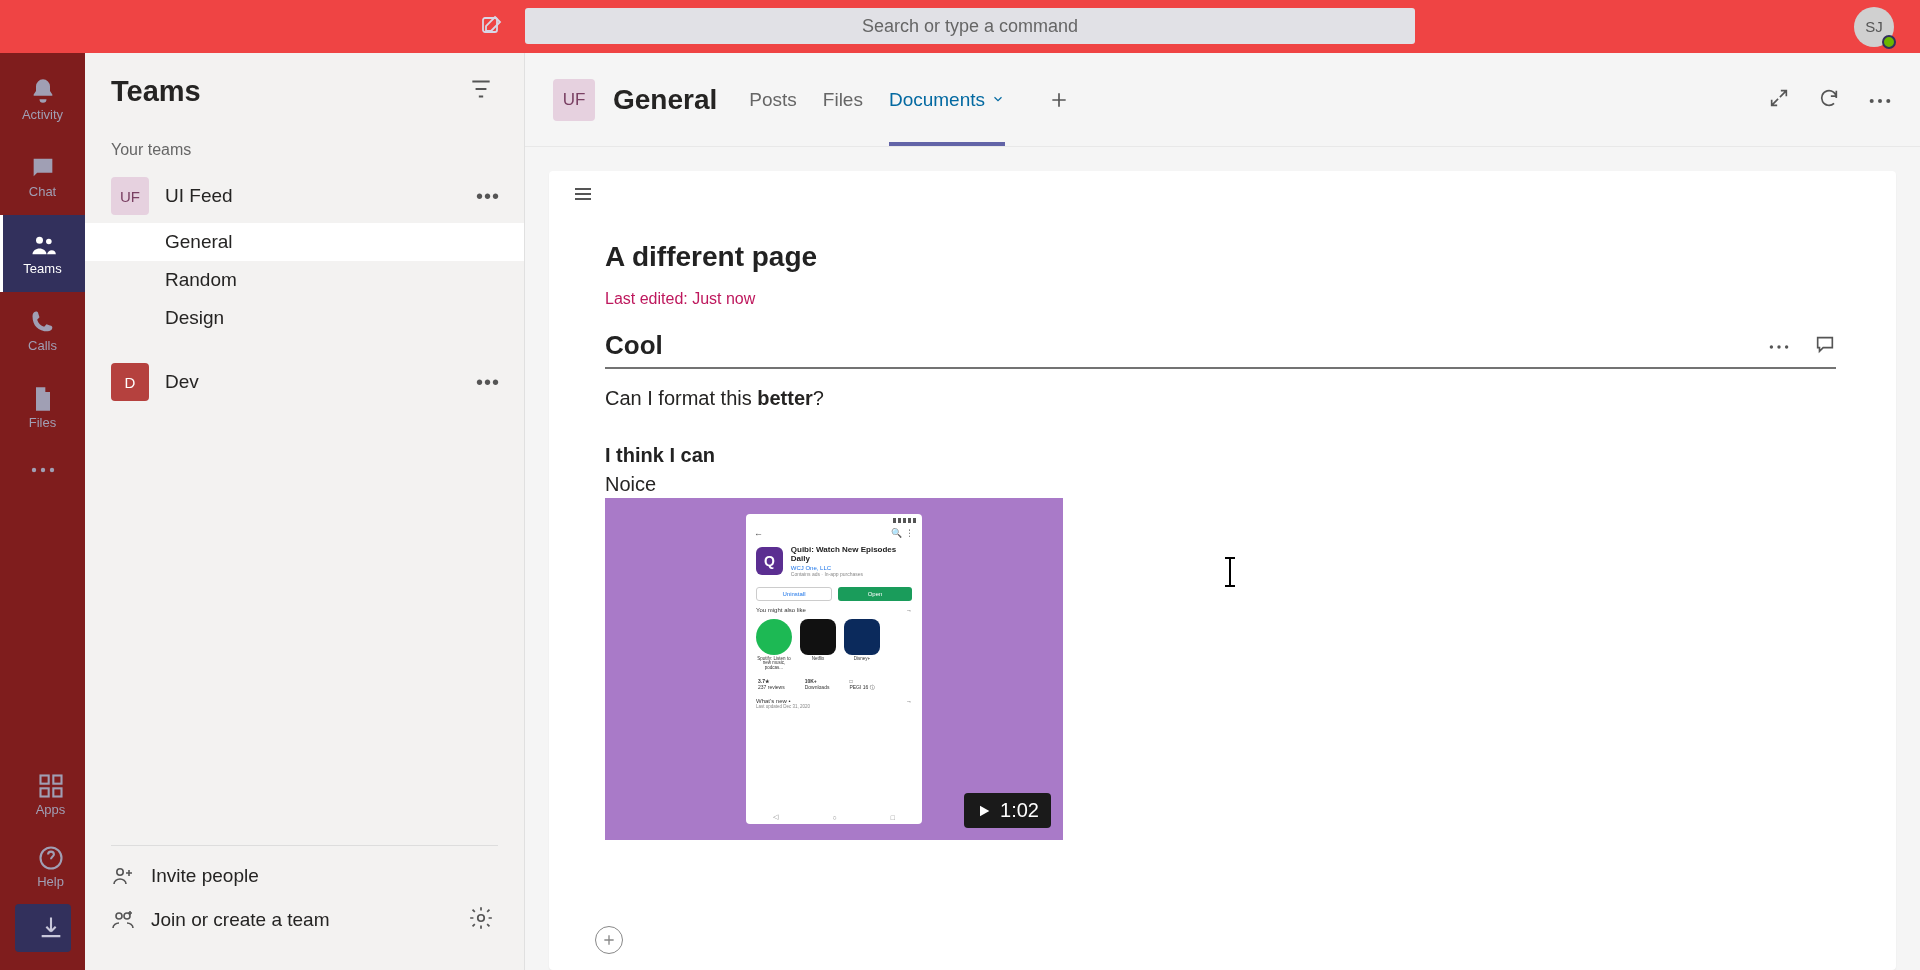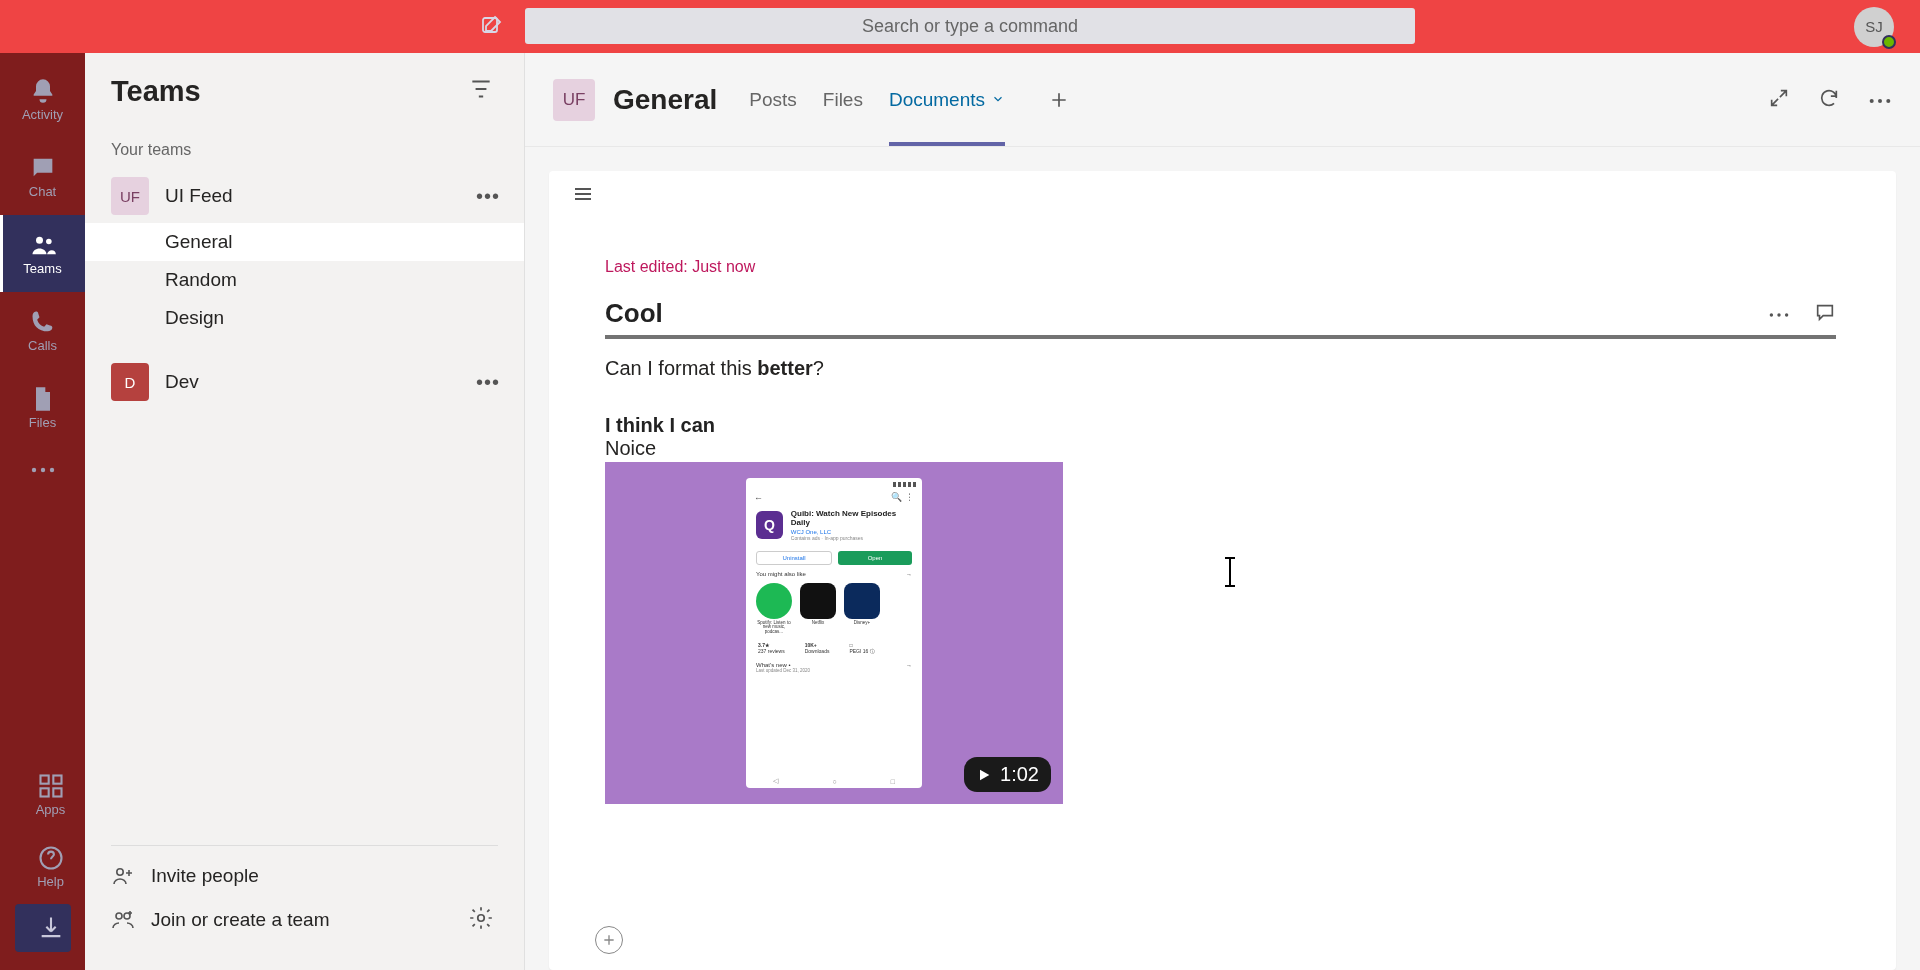--- a/index.html
+++ b/index.html
@@ -112,28 +112,28 @@
     background: #fff; width: 100%; height: 100%; border-radius: 4px; position: relative;
     box-shadow: 0 1px 2px rgba(0,0,0,0.06);
   }
   .doc-toolbar {
     height: 50px; display: flex; align-items: center; padding: 0 22px;
   }
   .hamburger { color:#555; cursor:pointer; }
   .doc-body { padding: 20px 60px 0 56px; }
   .doc-title { font-size: 28px; font-weight: 700; color: #222; }
   .doc-meta { font-size: 16px; color: #be185d; margin-top: 17px; }
-  .sec-row { display:flex; align-items:center; margin-top: 22px; border-bottom:4px solid #737373; padding-bottom:6px;}
+  .sec-row { display:flex; align-items:center; margin-top: 22px; border-bottom:2px solid #737373; padding-bottom:6px;}
   .sec-heading { font-size: 26px; font-weight: 600; color: #222; flex:1;}
   .sec-icons { display:flex; align-items:center; gap:24px; color:#555; }
   .sec-icons .ic { cursor:pointer; }
   .para { font-size: 20px; color: #252423; margin-top: 18px; }
   .para b { font-weight: 700; }
   .bold-line { font-size: 20px; font-weight: 700; margin-top: 34px; color:#222;}
-  .plain-line { font-size: 20px; color: #252423; }
+  .plain-line { font-size: 20px; color: #252423; margin-top: 6px;}
   .media {
     margin-top: 2px; width: 458px; height: 342px; background: #a97ac8; position: relative;
     display:flex; align-items:center; justify-content:center;
   }
   .phone {
     width: 176px; height: 310px; background: #fff; border-radius: 4px; position: relative; overflow:hidden;
     font-family: Arial, sans-serif;
   }
   .phone .statusbar { height:12px; display:flex; justify-content:flex-end; align-items:center; padding:0 6px; gap:2px;}
   .phone .statusbar span{ width:3px;height:5px;background:#555;}
@@ -152,21 +152,21 @@
   .phone .app{ width:36px; display:flex; flex-direction:column; align-items:center;}
   .phone .app .ico{ width:36px;height:36px;border-radius:8px;}
   .phone .app .lbl{ font-size:4.5px; color:#333; margin-top:2px; text-align:center; line-height:1;}
   .phone .statsrow{ display:flex; gap:20px; padding:4px 12px; font-size:5px; color:#333;}
   .phone .statsrow .st{ display:flex; flex-direction:column; align-items:flex-start;}
   .phone .wnew{ display:flex; justify-content:space-between; padding:4px 10px 0 10px; font-size:6px; color:#333;}
   .phone .upd{ font-size:4.5px; color:#888; padding:0 10px 4px 10px;}
   .phone .navbar{ position:absolute; bottom:0; left:0; right:0; height:14px; display:flex; justify-content:space-around; align-items:center; color:#888; font-size:7px;}
   .duration {
     position:absolute; right:12px; bottom:12px; background:#1a1a1a; color:#fff;
-    padding: 6px 12px; font-size:20px; border-radius:13px; display:flex; align-items:center; gap:8px;
+    padding: 6px 12px; font-size:20px; border-radius:4px; display:flex; align-items:center; gap:8px;
   }
   .cursor-caret {
     position:absolute; left:680px; top:388px; width:2px; height:26px; background:#000;
   }
   .cursor-caret::before, .cursor-caret::after{
     content:""; position:absolute; left:-4px; width:10px; height:2px; background:#000;
   }
   .cursor-caret::before{ top:-2px;}
   .cursor-caret::after{ bottom:-2px;}
   .add-section {
@@ -364,20 +364,21 @@
   <div class="doc-wrap">
     <div class="doc-card">
       <div class="doc-toolbar">
         <span class="hamburger">
           <svg width="24" height="24" viewBox="0 0 24 24" fill="none" stroke="currentColor" stroke-width="1.8">
               <path d="M4 7h16M4 12h16M4 17h16"></path>
             </svg>
         </span>
       </div>
       <div class="doc-body">
+        <div class="doc-title">A different page</div>
         <div class="doc-meta">Last edited: Just now</div>
         <div class="sec-row">
           <div class="sec-heading">Cool</div>
           <div class="sec-icons">
             <span class="ic">
               <svg width="22" height="8" viewBox="0 0 26 8" fill="currentColor">
                   <circle cx="4" cy="4" r="2"></circle>
                   <circle cx="13" cy="4" r="2"></circle>
                   <circle cx="22" cy="4" r="2"></circle>
                 </svg>

